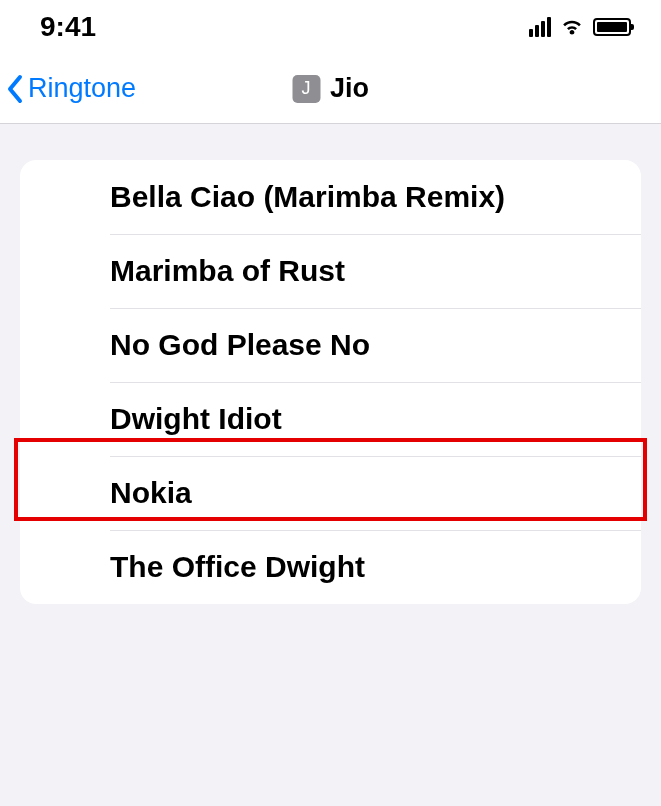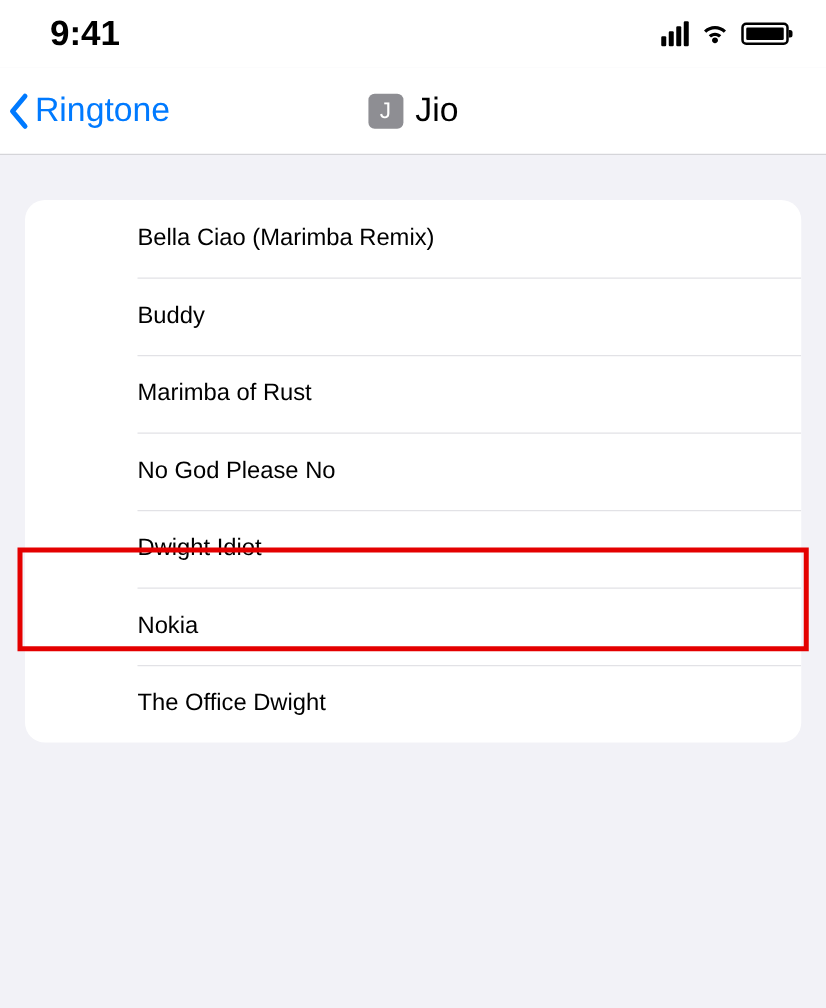--- a/index.html
+++ b/index.html
@@ -107,37 +107,38 @@
       color: #fff;
       border-radius: 5px;
       display: flex;
       align-items: center;
       justify-content: center;
       font-size: 18px;
       font-weight: 500;
     }
     .title-text {
       font-size: 27px;
-      font-weight: 400;
+      font-weight: 700;
       color: #000;
     }
     .content {
       padding: 36px 20px 0 20px;
     }
     .list-card {
       background: #fff;
       border-radius: 16px;
       overflow: hidden;
     }
     .list-row {
       position: relative;
       padding: 20px 20px 20px 90px;
-      font-size: 19px;
+      font-size: 30px;
       color: #000;
       cursor: pointer;
+      font-weight: bold;
     }
     .list-row + .list-row::before {
       content: "";
       position: absolute;
       top: 0;
       left: 90px;
       right: 0;
       height: 1px;
       background: #e2e2e6;
     }
@@ -182,21 +183,20 @@
   </div>
   <div class="nav-title">
     <span class="title-badge">J</span>
     <span class="title-text">Jio</span>
   </div>
 </div>
 
 <div class="content">
   <div class="list-card" id="ringtone-list">
       <div class="list-row"><span>Bella Ciao (Marimba Remix)</span></div>
-      <div class="list-row"><span>Buddy</span></div>
       <div class="list-row"><span>Marimba of Rust</span></div>
       <div class="list-row"><span>No God Please No</span></div>
       <div class="list-row" id="highlighted-row"><span>Dwight Idiot</span></div>
       <div class="list-row"><span>Nokia</span></div>
       <div class="list-row"><span>The Office Dwight</span></div>
     </div>
 </div>
 
 <div class="highlight-box" style="left: 14px; top: 438px; width: 633px; height: 83px; border-color: rgb(228, 0, 0);"></div>
 

